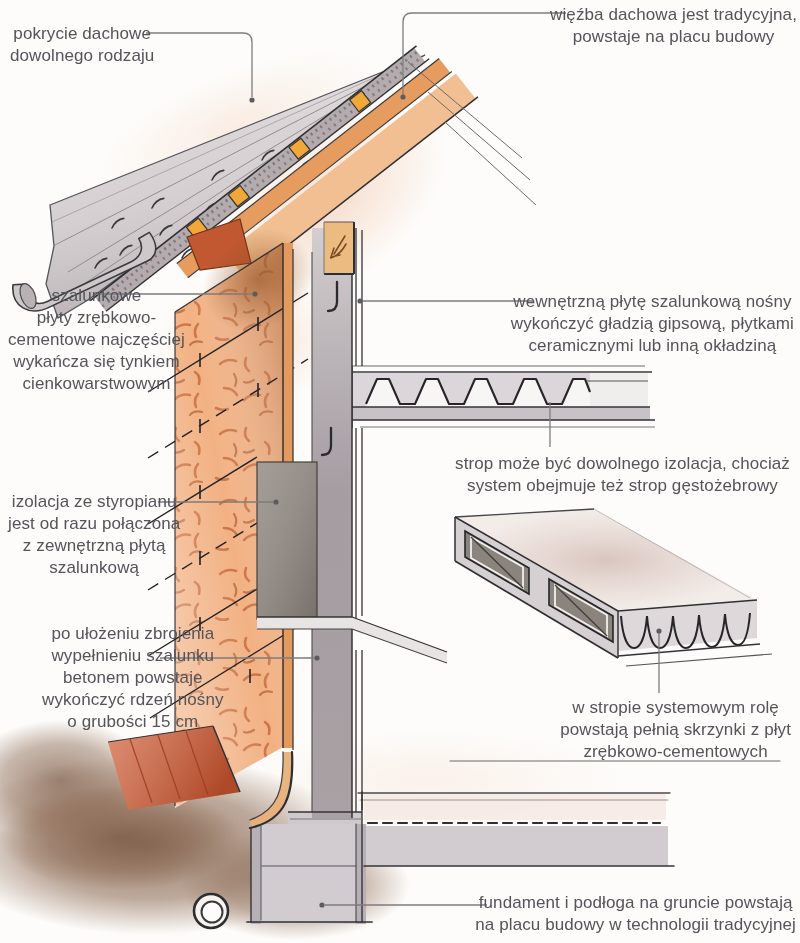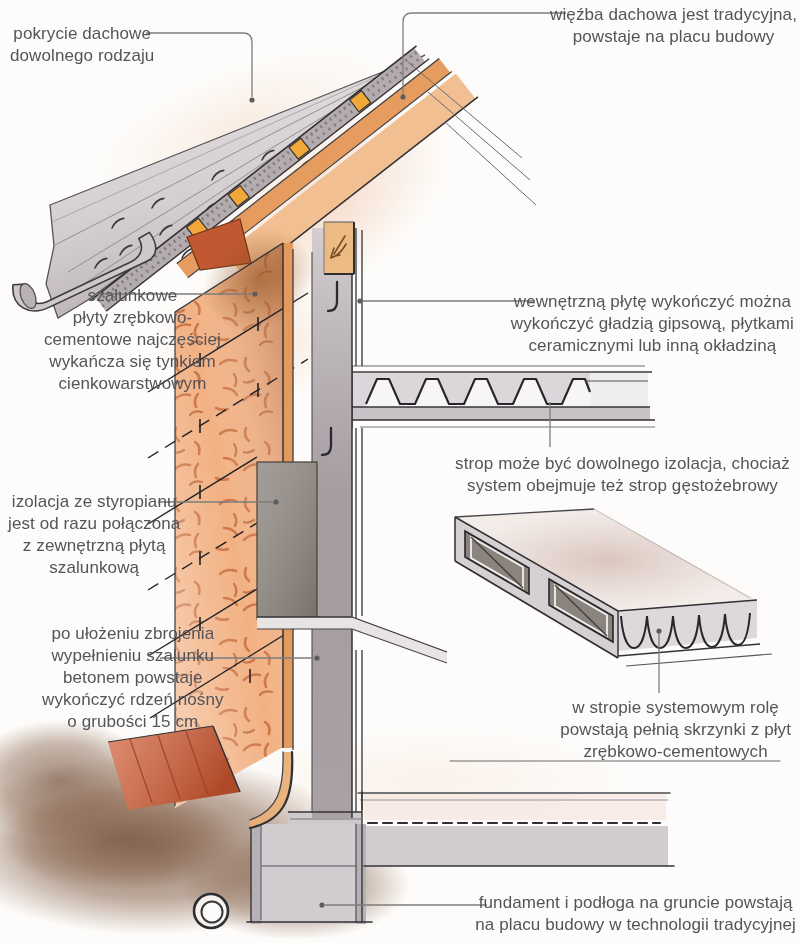--- a/index.html
+++ b/index.html
@@ -350,21 +350,21 @@
   <div class="lbl" style="left:10px;top:23px;">
     <div>pokrycie dachowe</div>
     <div>dowolnego rodzaju</div>
   </div>
 
   <div class="lbl ra" style="right:3px;top:4px;">
     <div>więźba dachowa jest tradycyjna,</div>
     <div>powstaje na placu budowy</div>
   </div>
 
-  <div class="lbl" style="left:8px;top:285px;margin-left:36px;">
+  <div class="lbl" style="left:8px;top:285px;">
     <div>szalunkowe</div>
     <div>płyty zrębkowo-</div>
     <div>cementowe najczęściej</div>
     <div>wykańcza się tynkiem</div>
     <div>cienkowarstwowym</div>
   </div>
 
   <div class="lbl" style="left:8px;top:491px;">
     <div>izolacja ze styropianu</div>
     <div>jest od razu połączona</div>
@@ -374,21 +374,21 @@
 
   <div class="lbl" style="left:8px;top:623px;margin-left:34px;">
     <div>po ułożeniu zbrojenia</div>
     <div>wypełnieniu szalunku</div>
     <div>betonem powstaje</div>
     <div>wykończyć rdzeń nośny</div>
     <div>o grubości 15 cm</div>
   </div>
 
   <div class="lbl ra" style="right:6px;top:291px;">
-    <div>wewnętrzną płytę wykończyć można</div>
+    <div>wewnętrzną płytę szalunkową nośny</div>
     <div>wykończyć gładzią gipsową, płytkami</div>
     <div>ceramicznymi lub inną okładziną</div>
   </div>
 
   <div class="lbl ca" style="left:450px;top:453px;width:345px;">
     <div>strop może być dowolnego izolacja, chociaż</div>
     <div>system obejmuje też strop gęstożebrowy</div>
   </div>
 
   <div class="lbl ra" style="right:9px;top:697px;">

